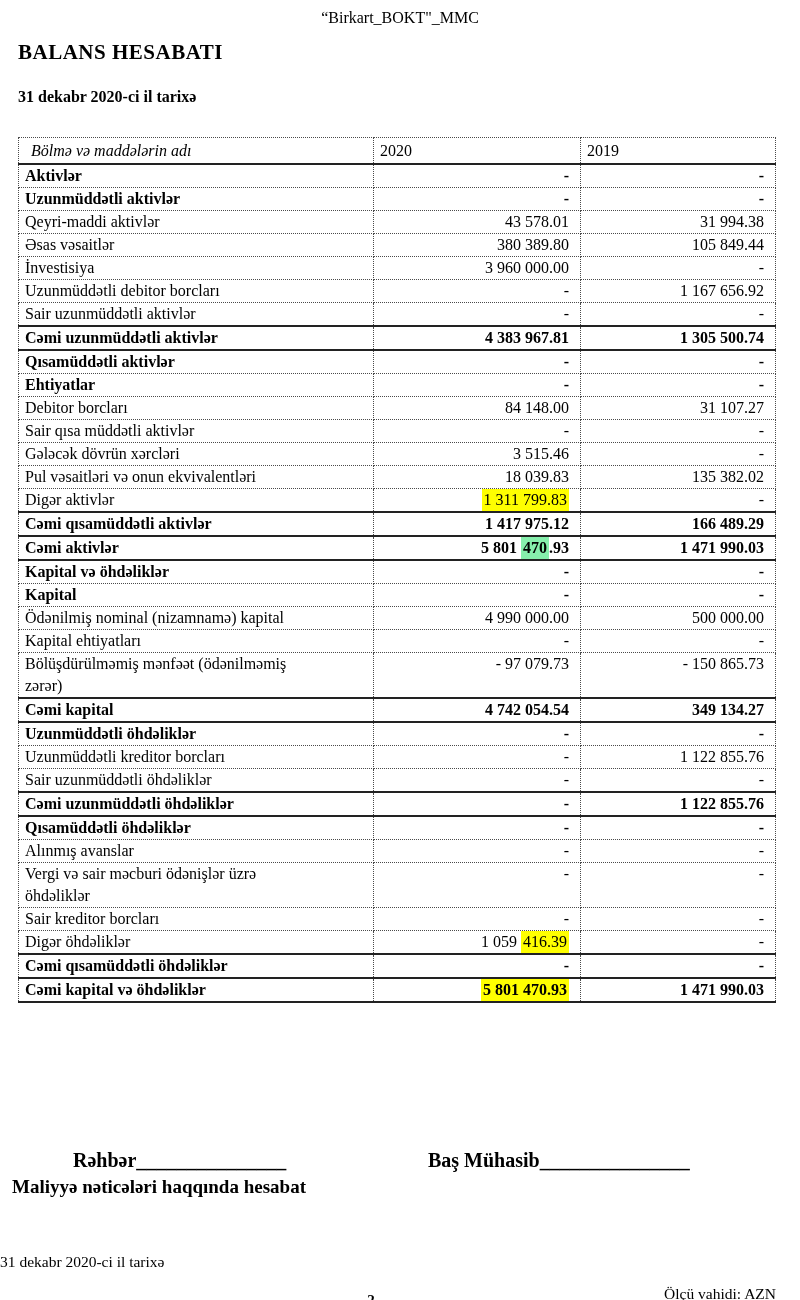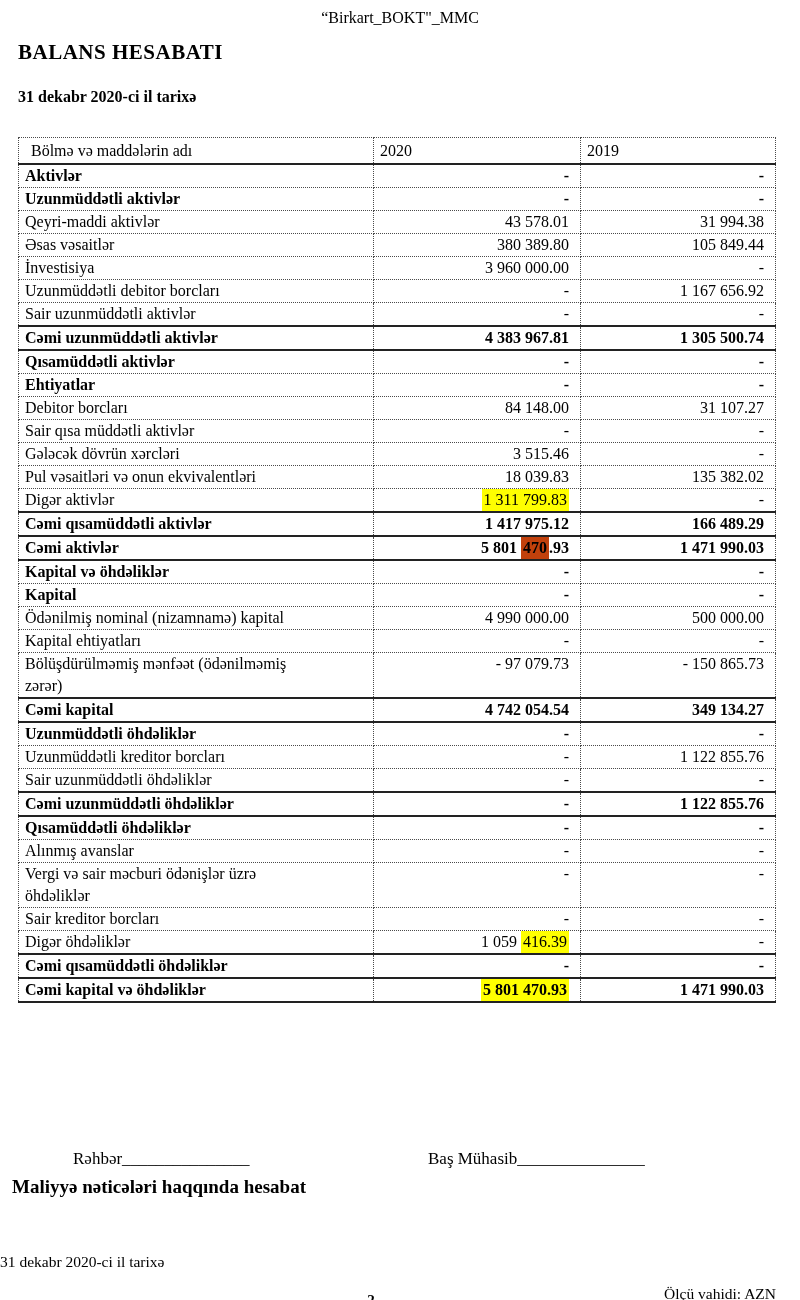--- a/index.html
+++ b/index.html
@@ -33,30 +33,30 @@
   col.col-name { width: 355px; }
   col.col-2020 { width: 207px; }
   col.col-2019 { width: 195px; }
   td {
     border: 1px dotted #4a4a4a;
     font-size: 16px; line-height: 22px;
     padding: 0 6px; vertical-align: top;
     overflow: hidden; white-space: normal;
   }
   thead td { border-bottom: 2px solid #222; line-height: 25px; }
-  thead td.c1 { padding-left: 12px; }
+  thead td.c1 { padding-left: 12px; font-style: italic; }
   thead td.c2, thead td.c3 { text-align: left; }
   td.c2, td.c3 { text-align: right; padding-right: 11px; }
   tr.bold td { font-weight: bold; }
   tr.total td { border-top: 2px solid #222; border-bottom: 2px solid #222; }
   .hl { padding: 17px 2px; border-radius: 8px; }
 
   .sig {
     position: absolute; top: 1149px;
-    font-size: 17px; font-weight: normal;
+    font-size: 20px; font-weight: bold;
   }
   .sig-director { left: 73px; }
   .sig-accountant { left: 428px; }
   .next-title {
     position: absolute; top: 1176px; left: 12px;
     font-size: 19px; font-weight: bold; text-align: right;
   }
   .bottom-date {
     position: absolute; top: 1253px; left: 0px; font-size: 15.5px;
   }
@@ -166,21 +166,21 @@
           <td class="c2"><span class="hl" style="background: rgb(255, 255, 0);">1 311 799.83</span></td>
           <td class="c3"><span>-</span></td>
         </tr>
         <tr class="bold total">
           <td class="c1">Cəmi qısamüddətli aktivlər</td>
           <td class="c2"><span>1 417 975.12</span></td>
           <td class="c3"><span>166 489.29</span></td>
         </tr>
         <tr class="bold total">
           <td class="c1">Cəmi aktivlər</td>
-          <td class="c2"><span>5 801 </span><span class="hl" style="background: #c2410c;">470</span><span>.93</span></td>
+          <td class="c2"><span>5 801 </span><span class="hl" style="background: #86efac;">470</span><span>.93</span></td>
           <td class="c3"><span>1 471 990.03</span></td>
         </tr>
         <tr class="bold">
           <td class="c1">Kapital və öhdəliklər</td>
           <td class="c2"><span>-</span></td>
           <td class="c3"><span>-</span></td>
         </tr>
         <tr class="bold">
           <td class="c1">Kapital</td>
           <td class="c2"><span>-</span></td>

